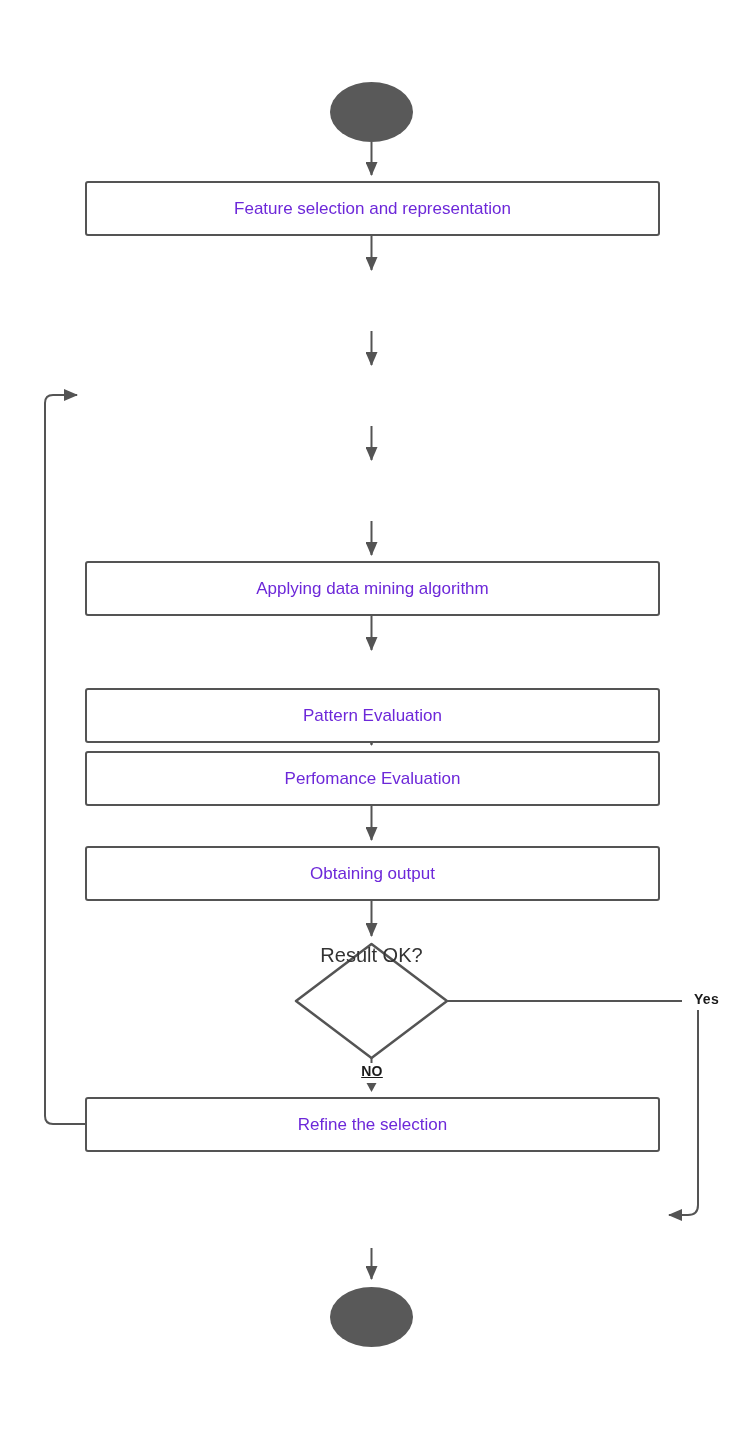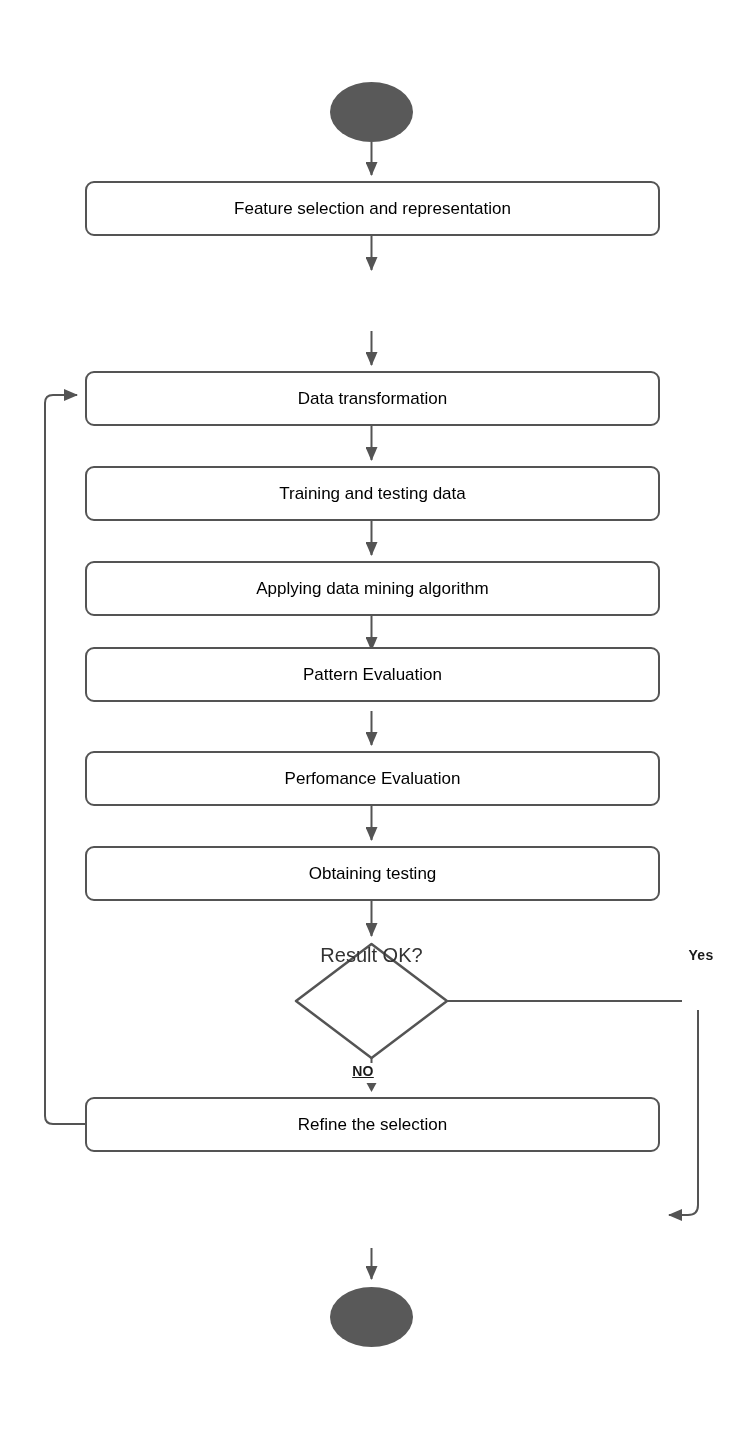--- a/index.html
+++ b/index.html
@@ -17,26 +17,26 @@
     width: 756px; height: 1430px;
   }
   .node {
     position: absolute;
     left: 85px;
     width: 575px;
     height: 55px;
     box-sizing: border-box;
     background: #ffffff;
     border: 2px solid #545454;
-    border-radius: 9px;
+    border-radius: 3px;
     display: flex;
     align-items: center;
     justify-content: center;
     font-size: 17px;
-    color: #000000;
+    color: #6d28d9;
     text-align: center;
   }
   .terminal {
     position: absolute;
     left: 330px;
     width: 83px;
     height: 60px;
     background: #595959;
     border-radius: 50%;
   }
@@ -52,31 +52,31 @@
     color: #333333;
   }
   .branch-label {
     position: absolute;
     font-size: 14px;
     font-weight: bold;
     color: #1a1a1a;
     letter-spacing: 0.3px;
   }
   .label-no {
-    left: 337px;
+    left: 346px;
     top: 1063px;
     width: 52px;
     text-align: center;
     text-decoration: underline;
   }
   .label-yes {
     left: 683px;
-    top: 947px;
+    top: 991px;
     width: 36px;
-    text-align: center;
+    text-align: right;
   }
 </style>
 </head>
 <body>
 
 <div class="canvas">
 
   <svg class="connector-layer" viewBox="0 0 756 1430" xmlns="http://www.w3.org/2000/svg">
     <defs>
       <marker id="arrow" markerUnits="userSpaceOnUse" markerWidth="14" markerHeight="12" refX="13" refY="6" orient="auto">
@@ -101,37 +101,31 @@
     </g>
     <polygon points="366.5,1083 376.5,1083 371.5,1092" fill="#545454"></polygon>
     <polygon points="371.5,944 447,1001 371.5,1058 296,1001" fill="#ffffff" stroke="#545454" stroke-width="2.5" stroke-linejoin="round"></polygon>
   </svg>
 
   <div class="terminal" style="top:82px"></div>
 
   <div class="node" style="top:181px">
     <span>Feature selection and representation</span>
   </div>
-  <div class="node" style="top:371px">
-    <span>Data transformation</span>
-  </div>
-  <div class="node" style="top:466px">
-    <span>Training and testing data</span>
-  </div>
   <div class="node" style="top:561px">
     <span>Applying data mining algorithm</span>
   </div>
-  <div class="node" style="top:647px">
+  <div class="node" style="top:688px">
     <span>Pattern Evaluation</span>
   </div>
   <div class="node" style="top:751px">
     <span>Perfomance Evaluation</span>
   </div>
   <div class="node" style="top:846px">
-    <span>Obtaining testing</span>
+    <span>Obtaining output</span>
   </div>
 
   <div class="decision-label">
     <span>Result OK?</span>
   </div>
 
   <div class="branch-label label-no">NO</div>
   <div class="branch-label label-yes">Yes</div>
 
   <div class="node" style="top:1097px">

